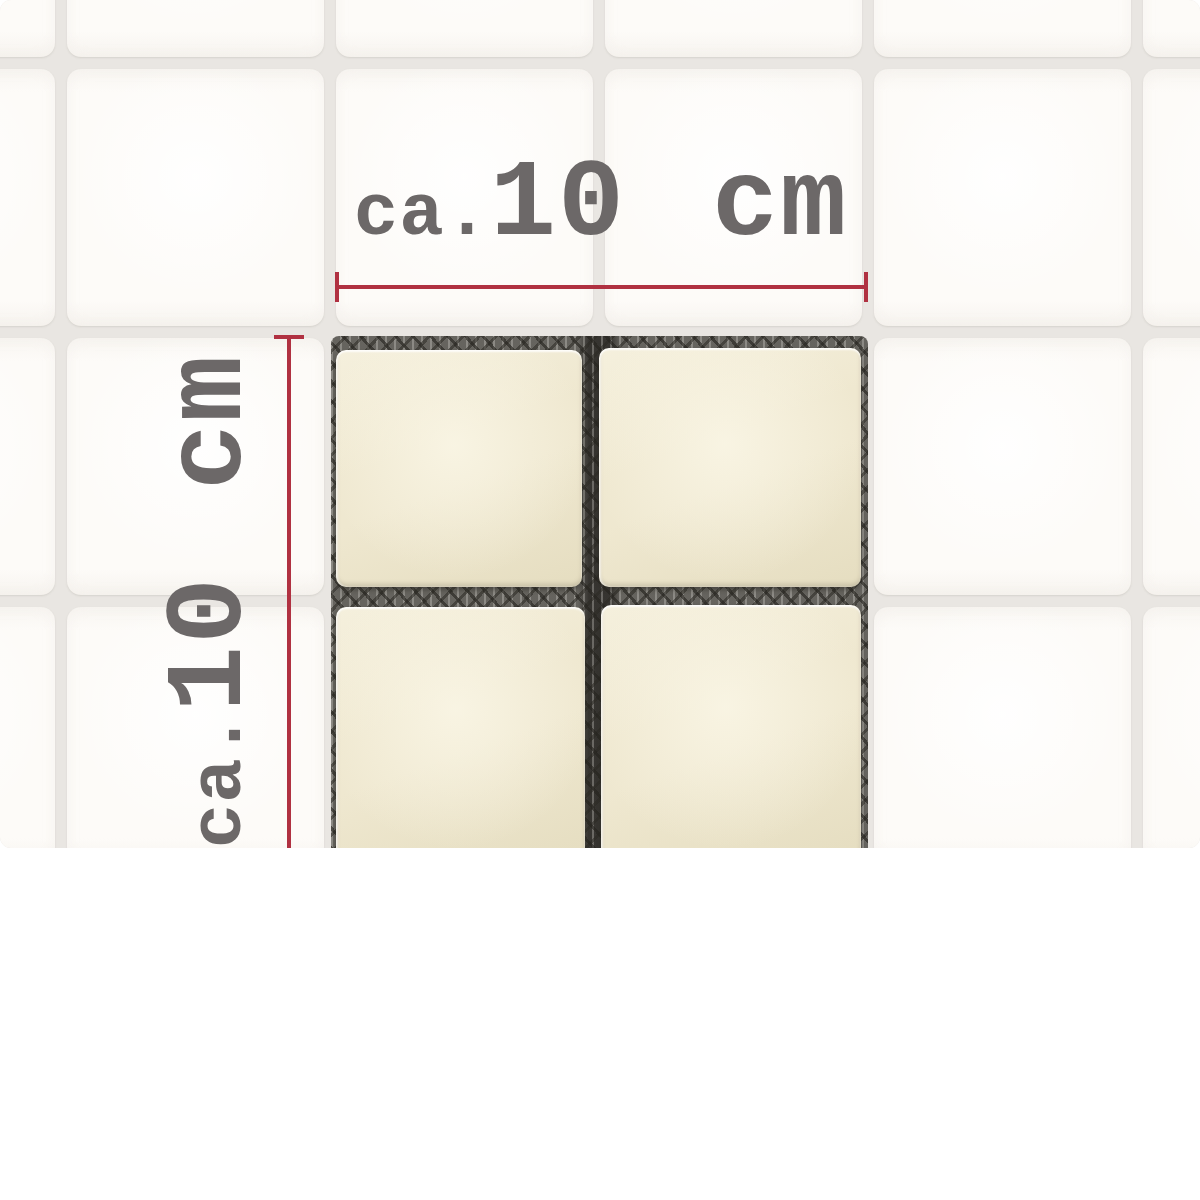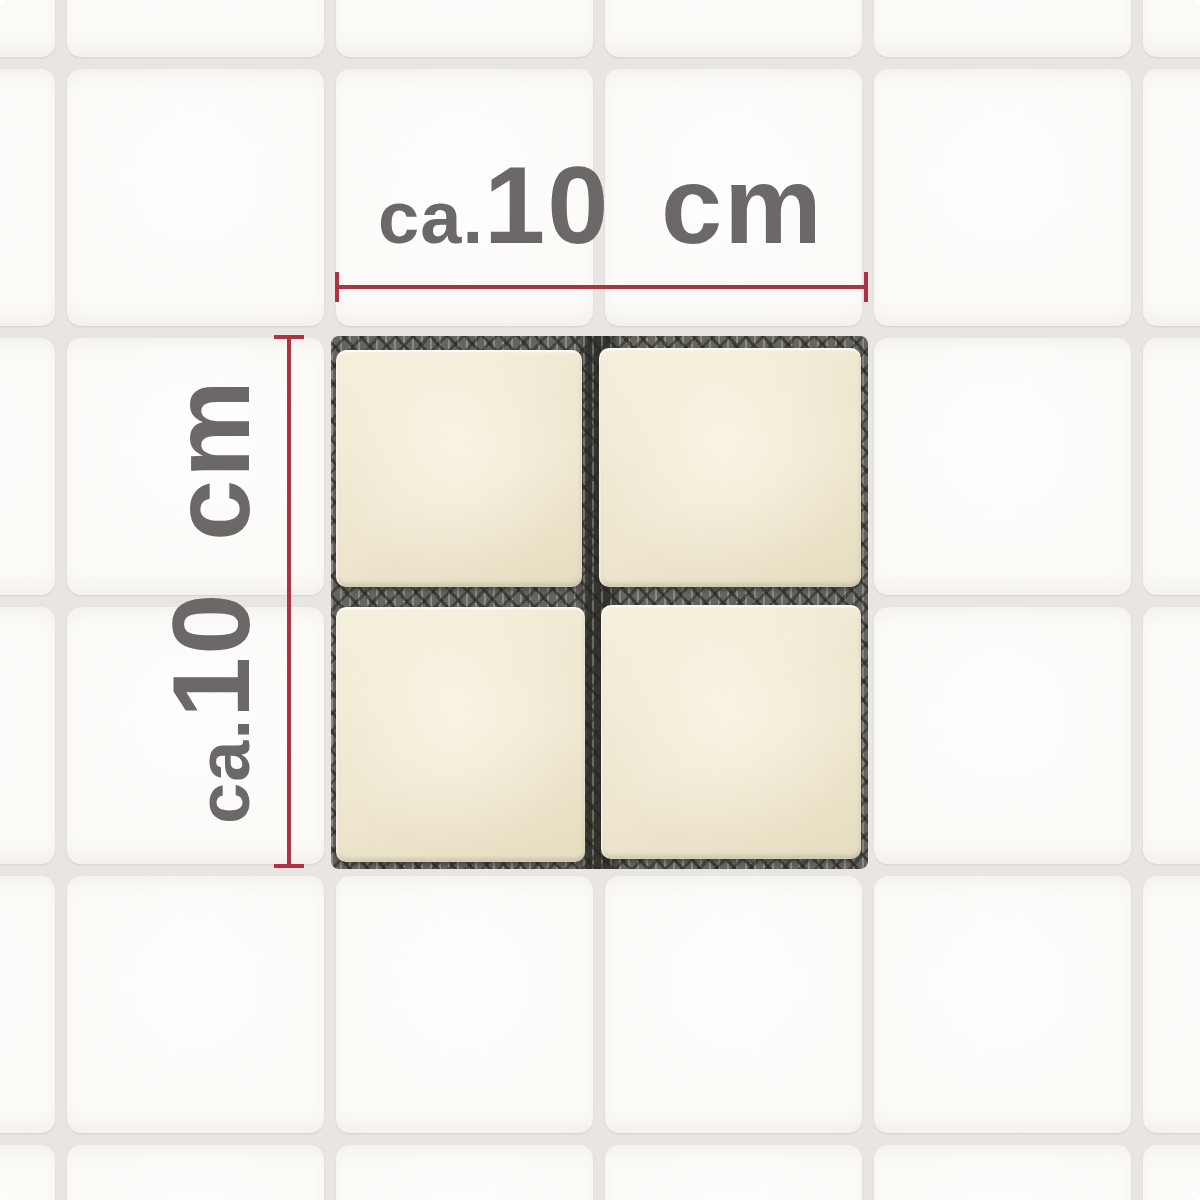--- a/index.html
+++ b/index.html
@@ -1,21 +1,21 @@
 <!DOCTYPE html>
 <html style="--measure: #b03141; --label: #6c6868; --mosaic-tile: #efe8d0; --bg-tile: #fdfbf8; --grout: #e9e6e2;"><head>
 <meta charset="utf-8">
 <style>
   html,body{margin:0;padding:0;background:#ffffff;}
   #canvas{
     position:relative;
-    width:1200px;height:1200px;
+    width:1200px;height:848px;
     overflow:hidden;
     background:var(--grout,#e9e6e2);
-    font-family:Liberation Sans, sans-serif;
+    font-family:Liberation Mono, monospace;
     border-radius:11px;
   }
   
   .white-tile{
     position:absolute;
     width:257px;height:257px;
     background:var(--bg-tile,#fdfbf8);
     background-image:radial-gradient(circle at 50% 42%, rgba(255,255,255,.9) 0%, rgba(255,255,255,0) 62%),
                      linear-gradient(180deg, rgba(244,241,236,.55) 0%, rgba(255,255,255,0) 9%, rgba(255,255,255,0) 90%, rgba(240,236,230,.5) 100%);
     border-radius:14px;

